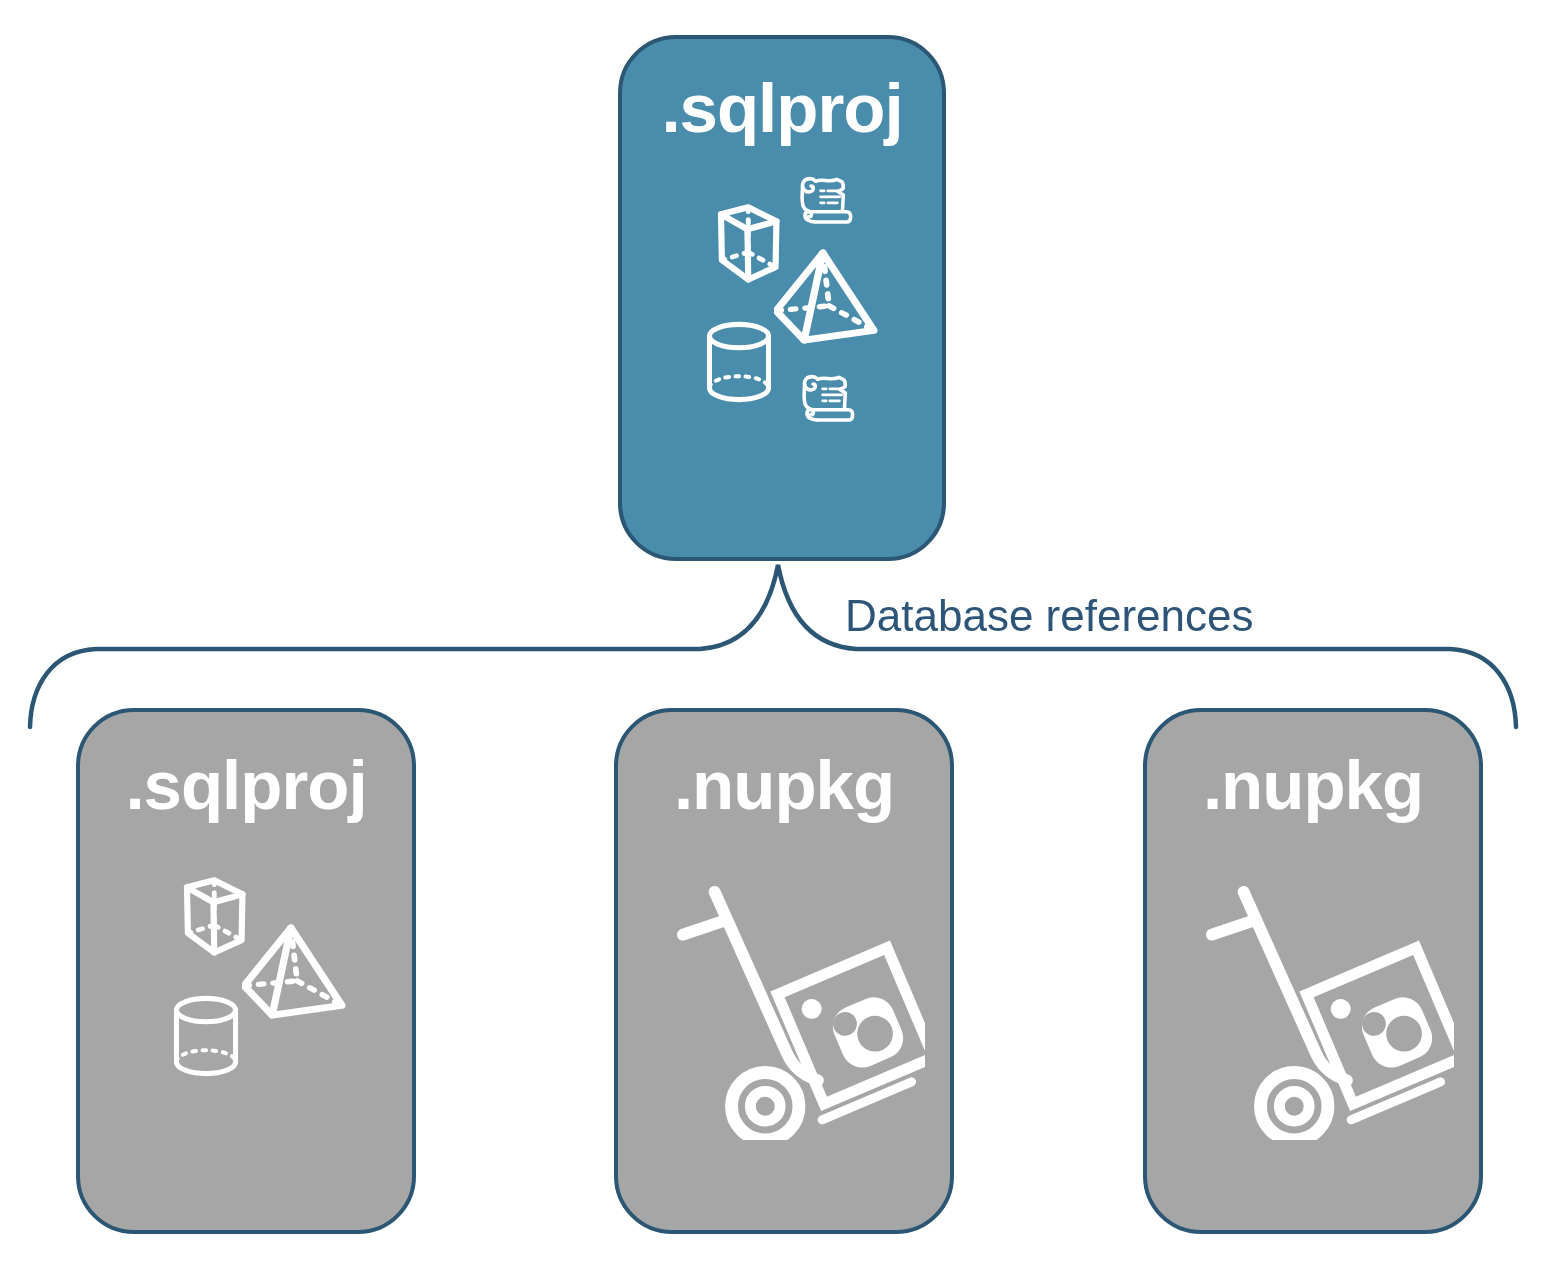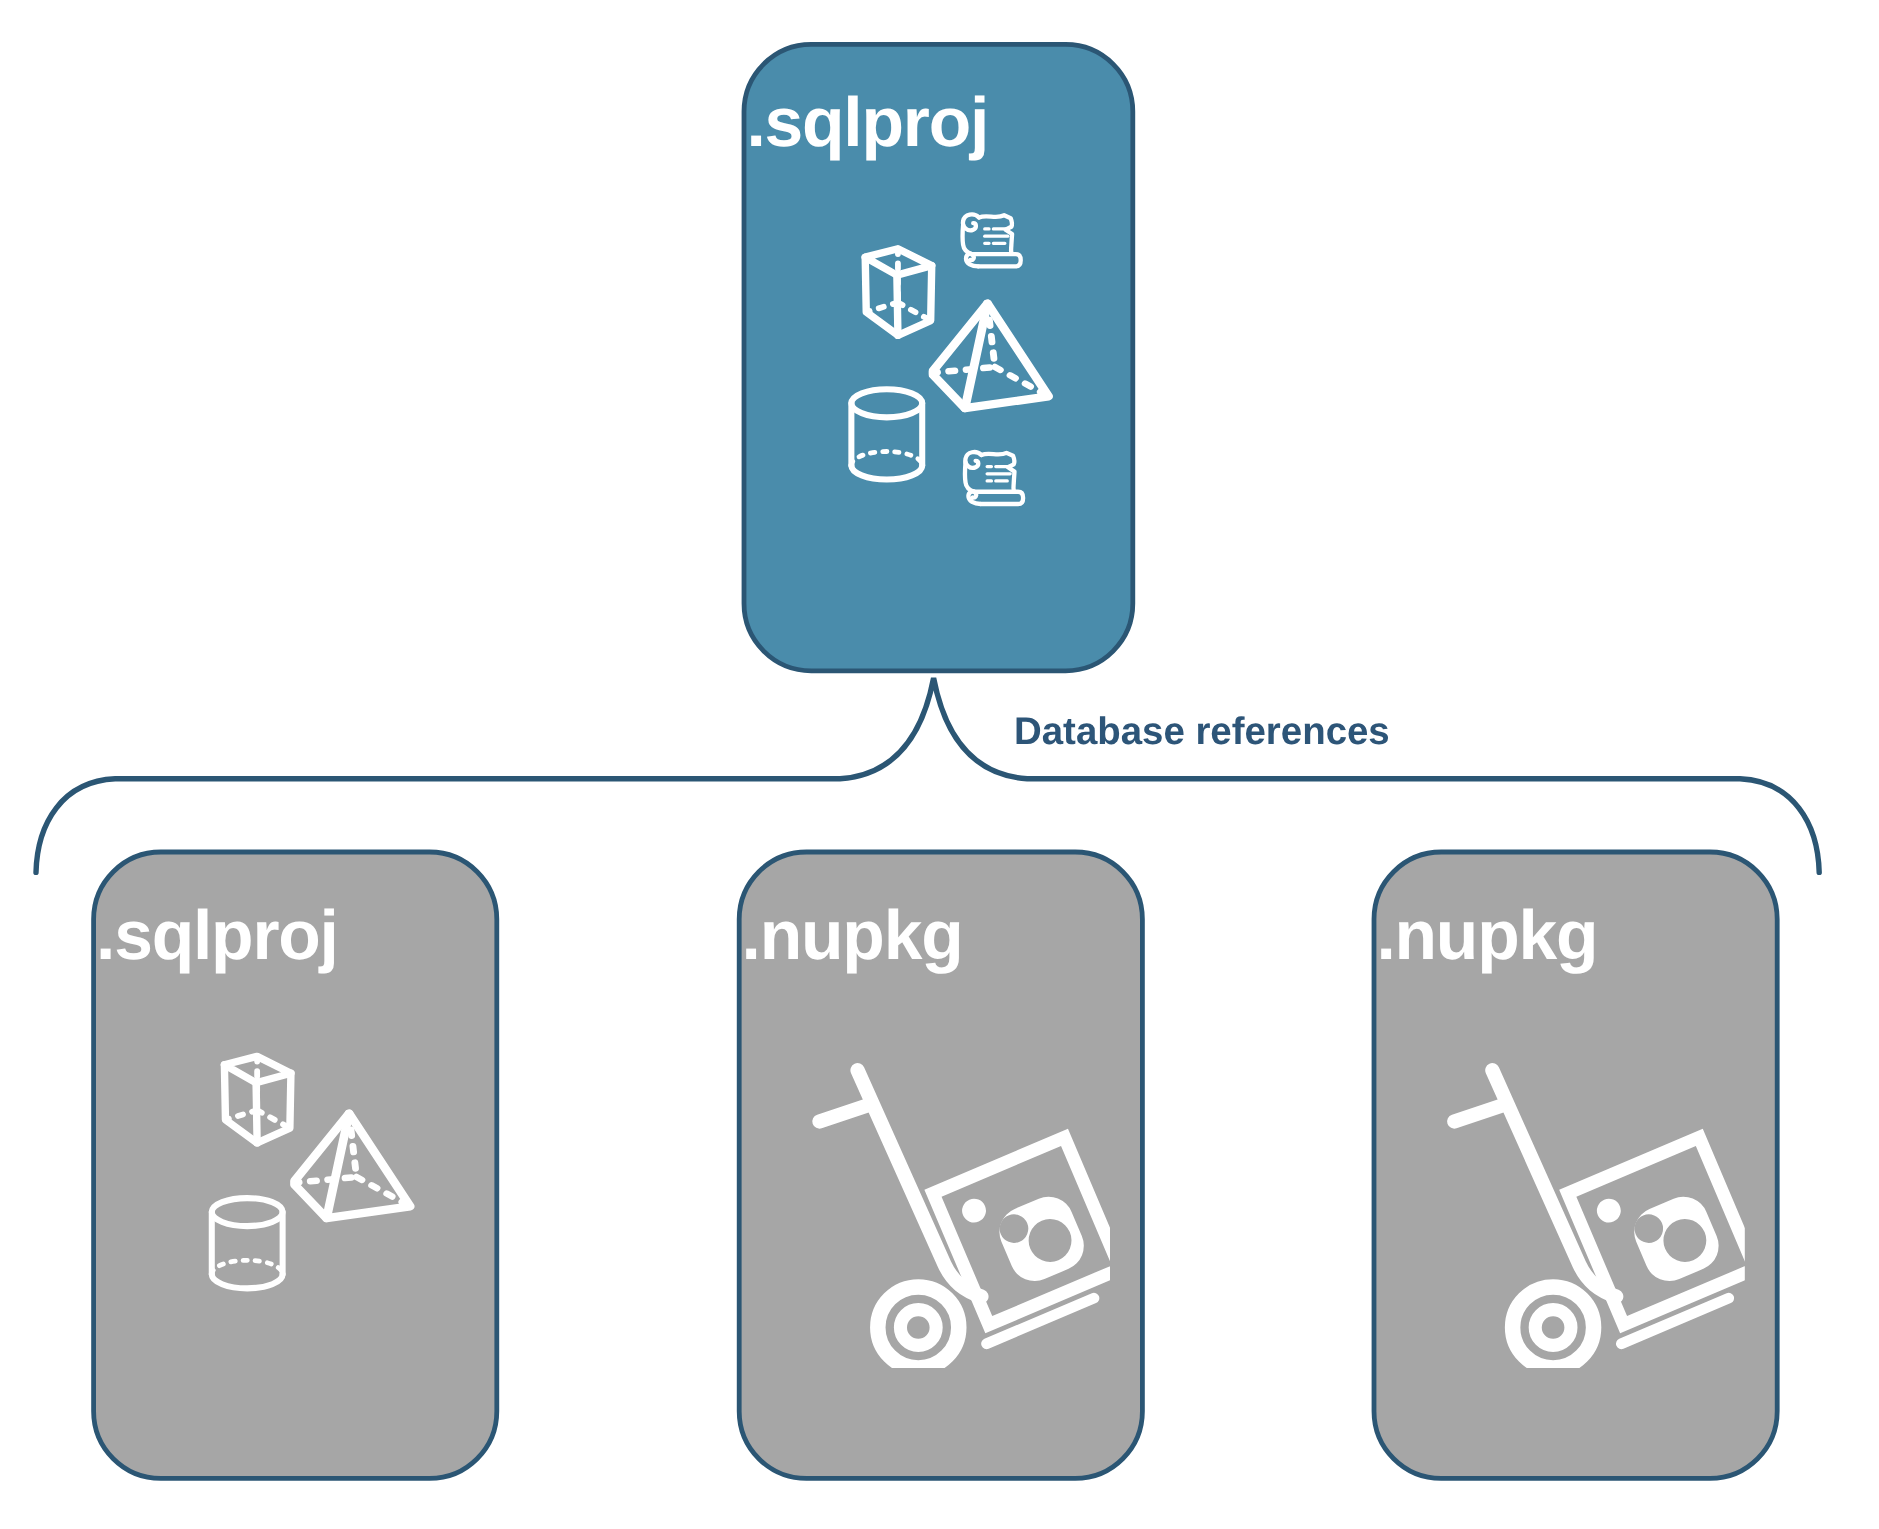--- a/index.html
+++ b/index.html
@@ -20,30 +20,30 @@
     background:#4A8CAB;
   }
   .node-child{
     top:708px;width:340px;height:526px;
     background:#A6A6A6;
   }
   #child-0{left:76px;}
   #child-1{left:614px;}
   #child-2{left:1143px;}
   .node-title{
-    color:#ffffff;font-weight:700;font-size:58px;
-    letter-spacing:-1px;
+    color:#ffffff;font-weight:700;font-size:69px;
+    text-align:center;letter-spacing:-1px;
     padding-top:30px;
   }
   .node-child .node-title{padding-top:34px;}
   .icon{position:absolute;}
   .brace-layer{position:absolute;left:0;top:0;pointer-events:none;}
   .edge-label{
     position:absolute;left:845px;top:591px;
-    font-size:32px;font-weight:700;color:#2D5578;
+    font-size:44px;font-weight:400;color:#2D5578;
     white-space:nowrap;
   }
 </style>
 </head>
 <body>
 
 <svg width="0" height="0" style="position:absolute">
   <defs>
 
     <g id="def-cube" fill="none" stroke="#fff" stroke-width="7" stroke-linecap="round" stroke-linejoin="round">

